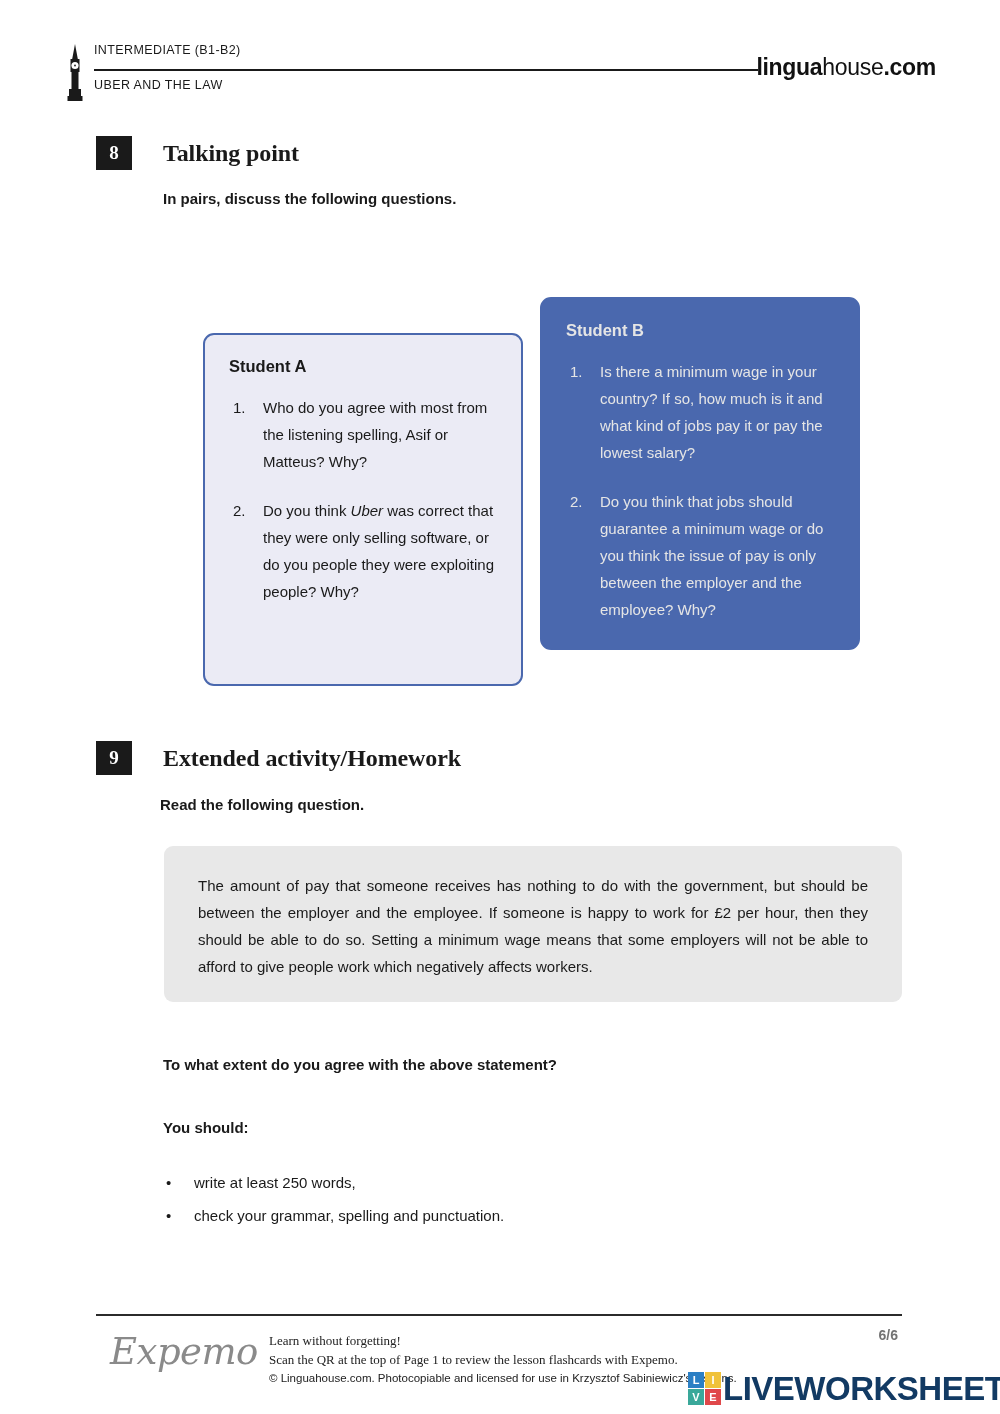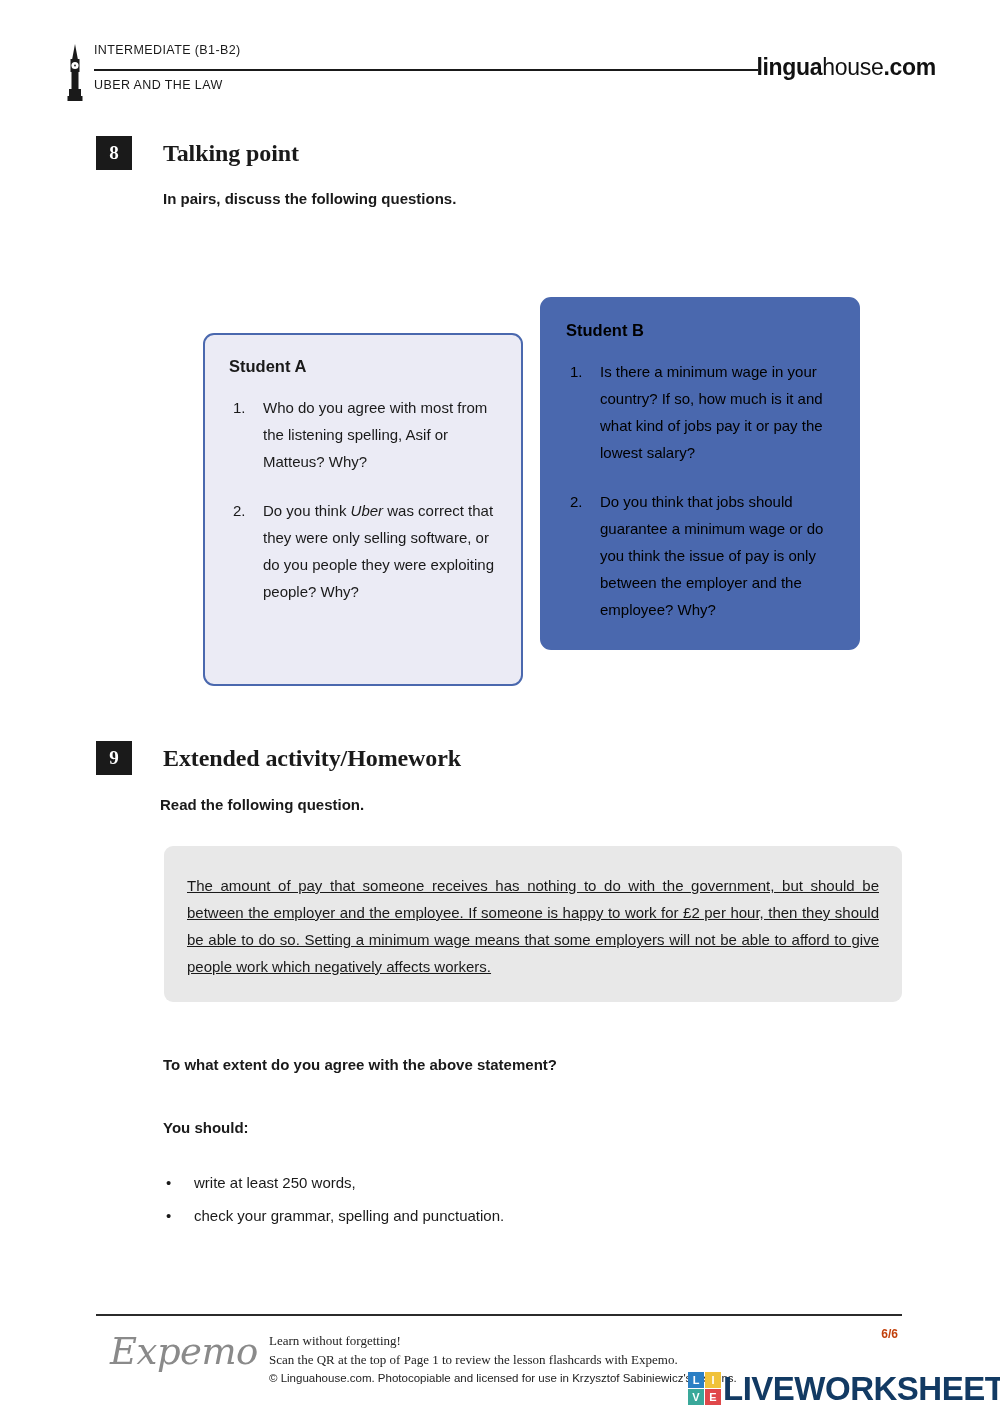--- a/index.html
+++ b/index.html
@@ -102,21 +102,21 @@
     width: 320px; height: 353px;
     background: #ebebf5;
     border: 2px solid #4a68ae;
     margin-top: 36px;
   }
   .card-b {
     left: 540px; top: 297px;
     width: 320px; height: 353px;
     background: #4a68ae;
     border: 2px solid #4a68ae;
-    color: #000000;
+    color: #e5e5e5;
   }
   .card-title {
     font-size: 16.5px;
     font-weight: bold;
     margin-bottom: 18px;
   }
   .card-list {
     list-style: none;
     counter-reset: qnum;
   }
@@ -138,22 +138,21 @@
   }
   .card-list li em { font-style: italic; }
 
   
   .statement-box {
     position: absolute;
     left: 164px; top: 846px;
     width: 738px; height: 156px;
     background: #e8e8e8;
     border-radius: 9px;
-    padding: 26px 23px;
-    text-decoration: underline;
+    padding: 26px 34px;
   }
   .statement-text {
     font-size: 15px;
     line-height: 27px;
     text-align: justify;
     color: #1a1a1a;
   }
 
   
   .bullet-list {
@@ -206,23 +205,23 @@
     font-family: Liberation Serif, serif;
   }
   .footer-line3 {
     font-size: 11.5px;
     line-height: 18px;
     color: #222222;
   }
   .page-number {
     position: absolute;
     right: 98px; top: 1327px;
-    font-size: 12px;
-    font-weight: bold;
-    color: #c2410c;
+    font-size: 14px;
+    font-weight: bold;
+    color: #737373;
   }
 
   
   .lw-logo {
     position: absolute;
     left: 688px; top: 1372px;
     display: flex;
     align-items: center;
   }
   .lw-grid {

